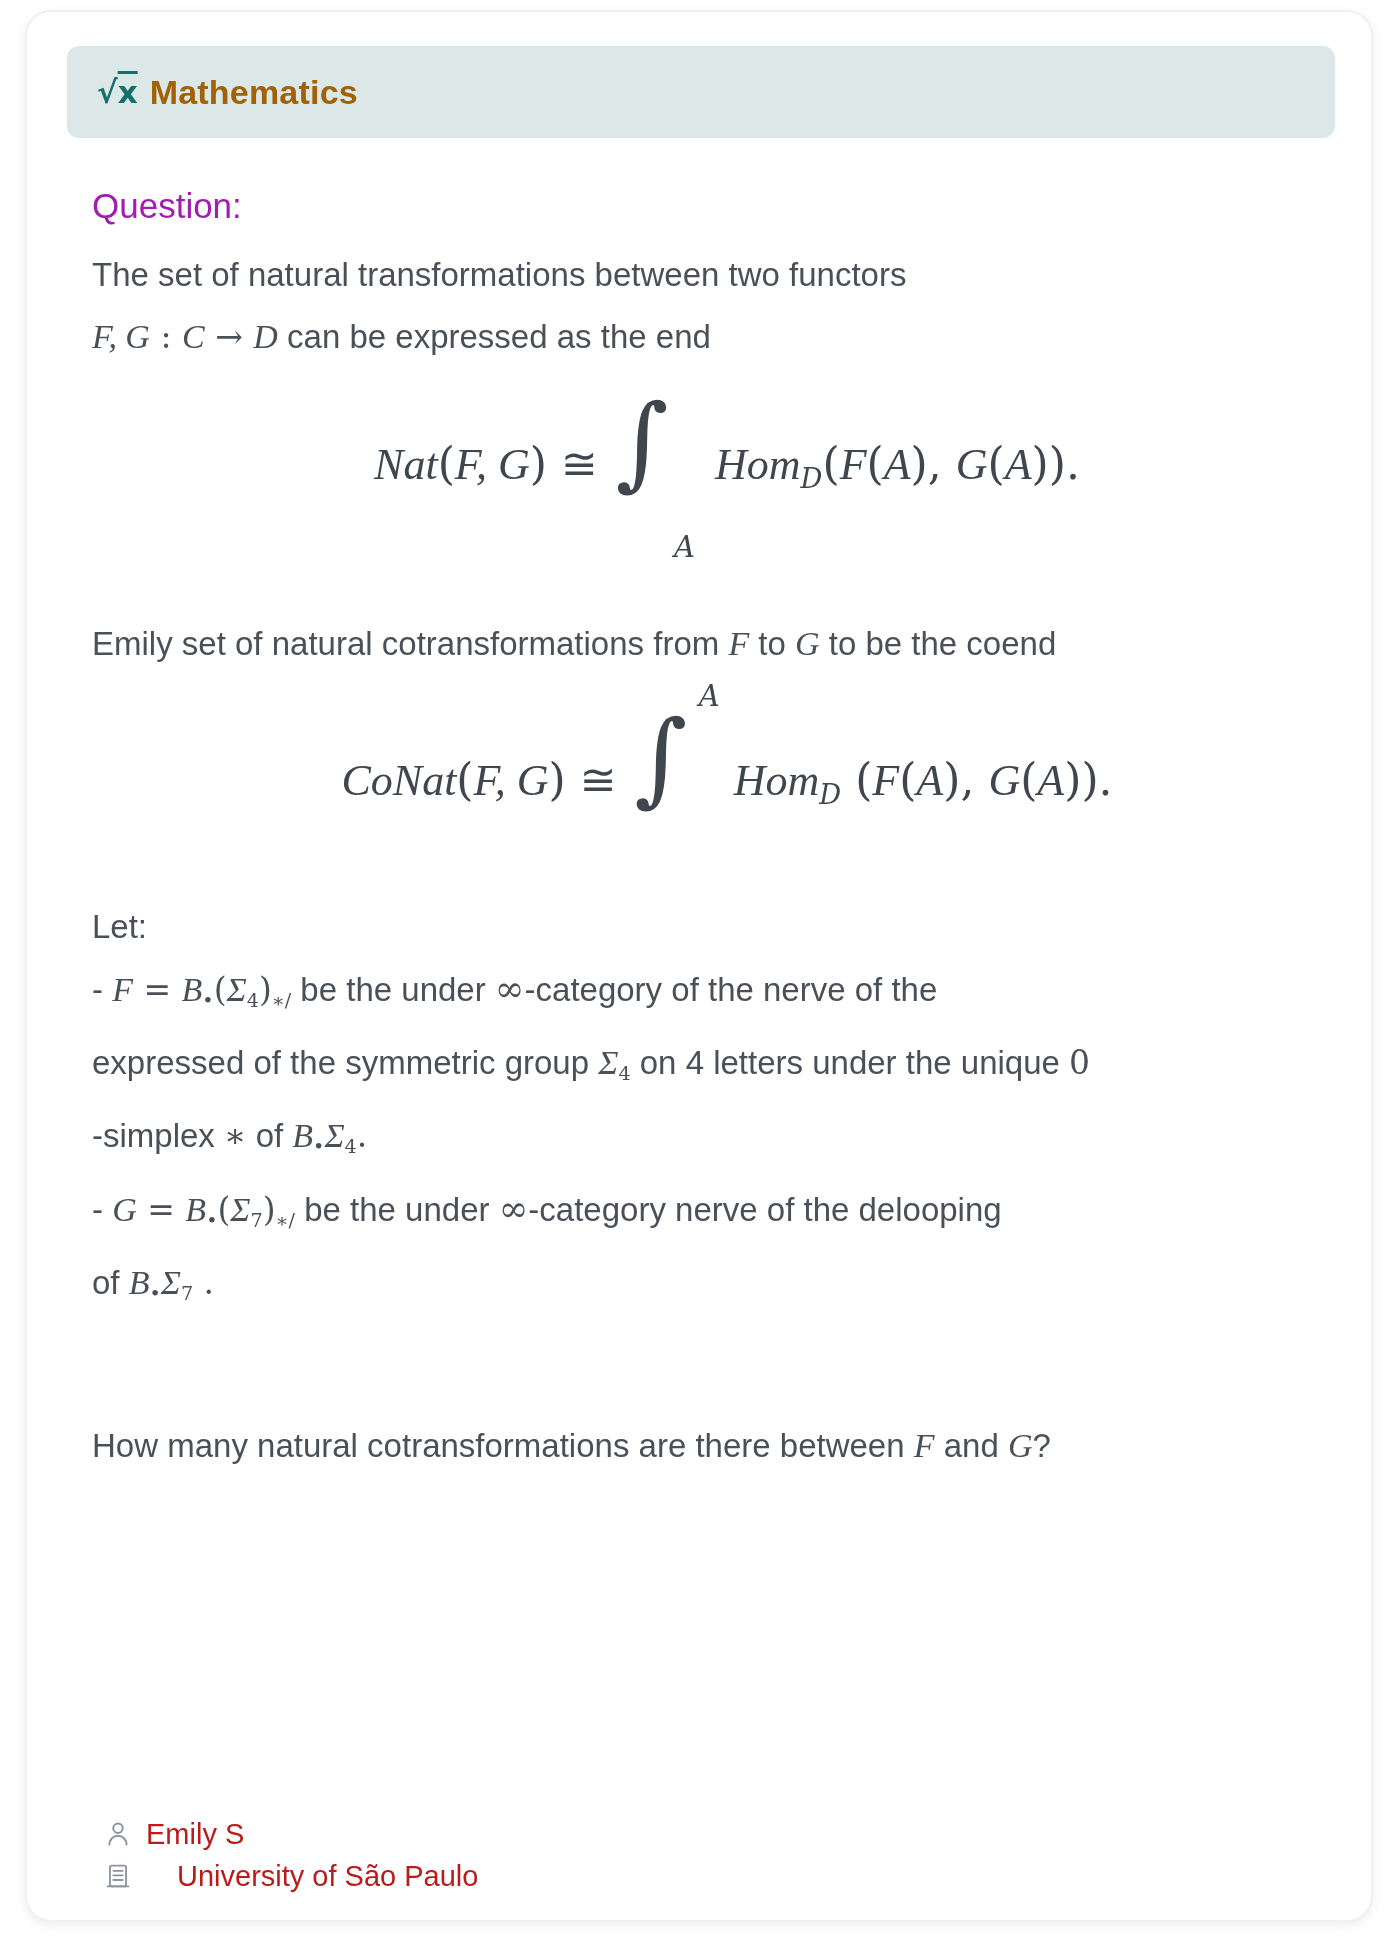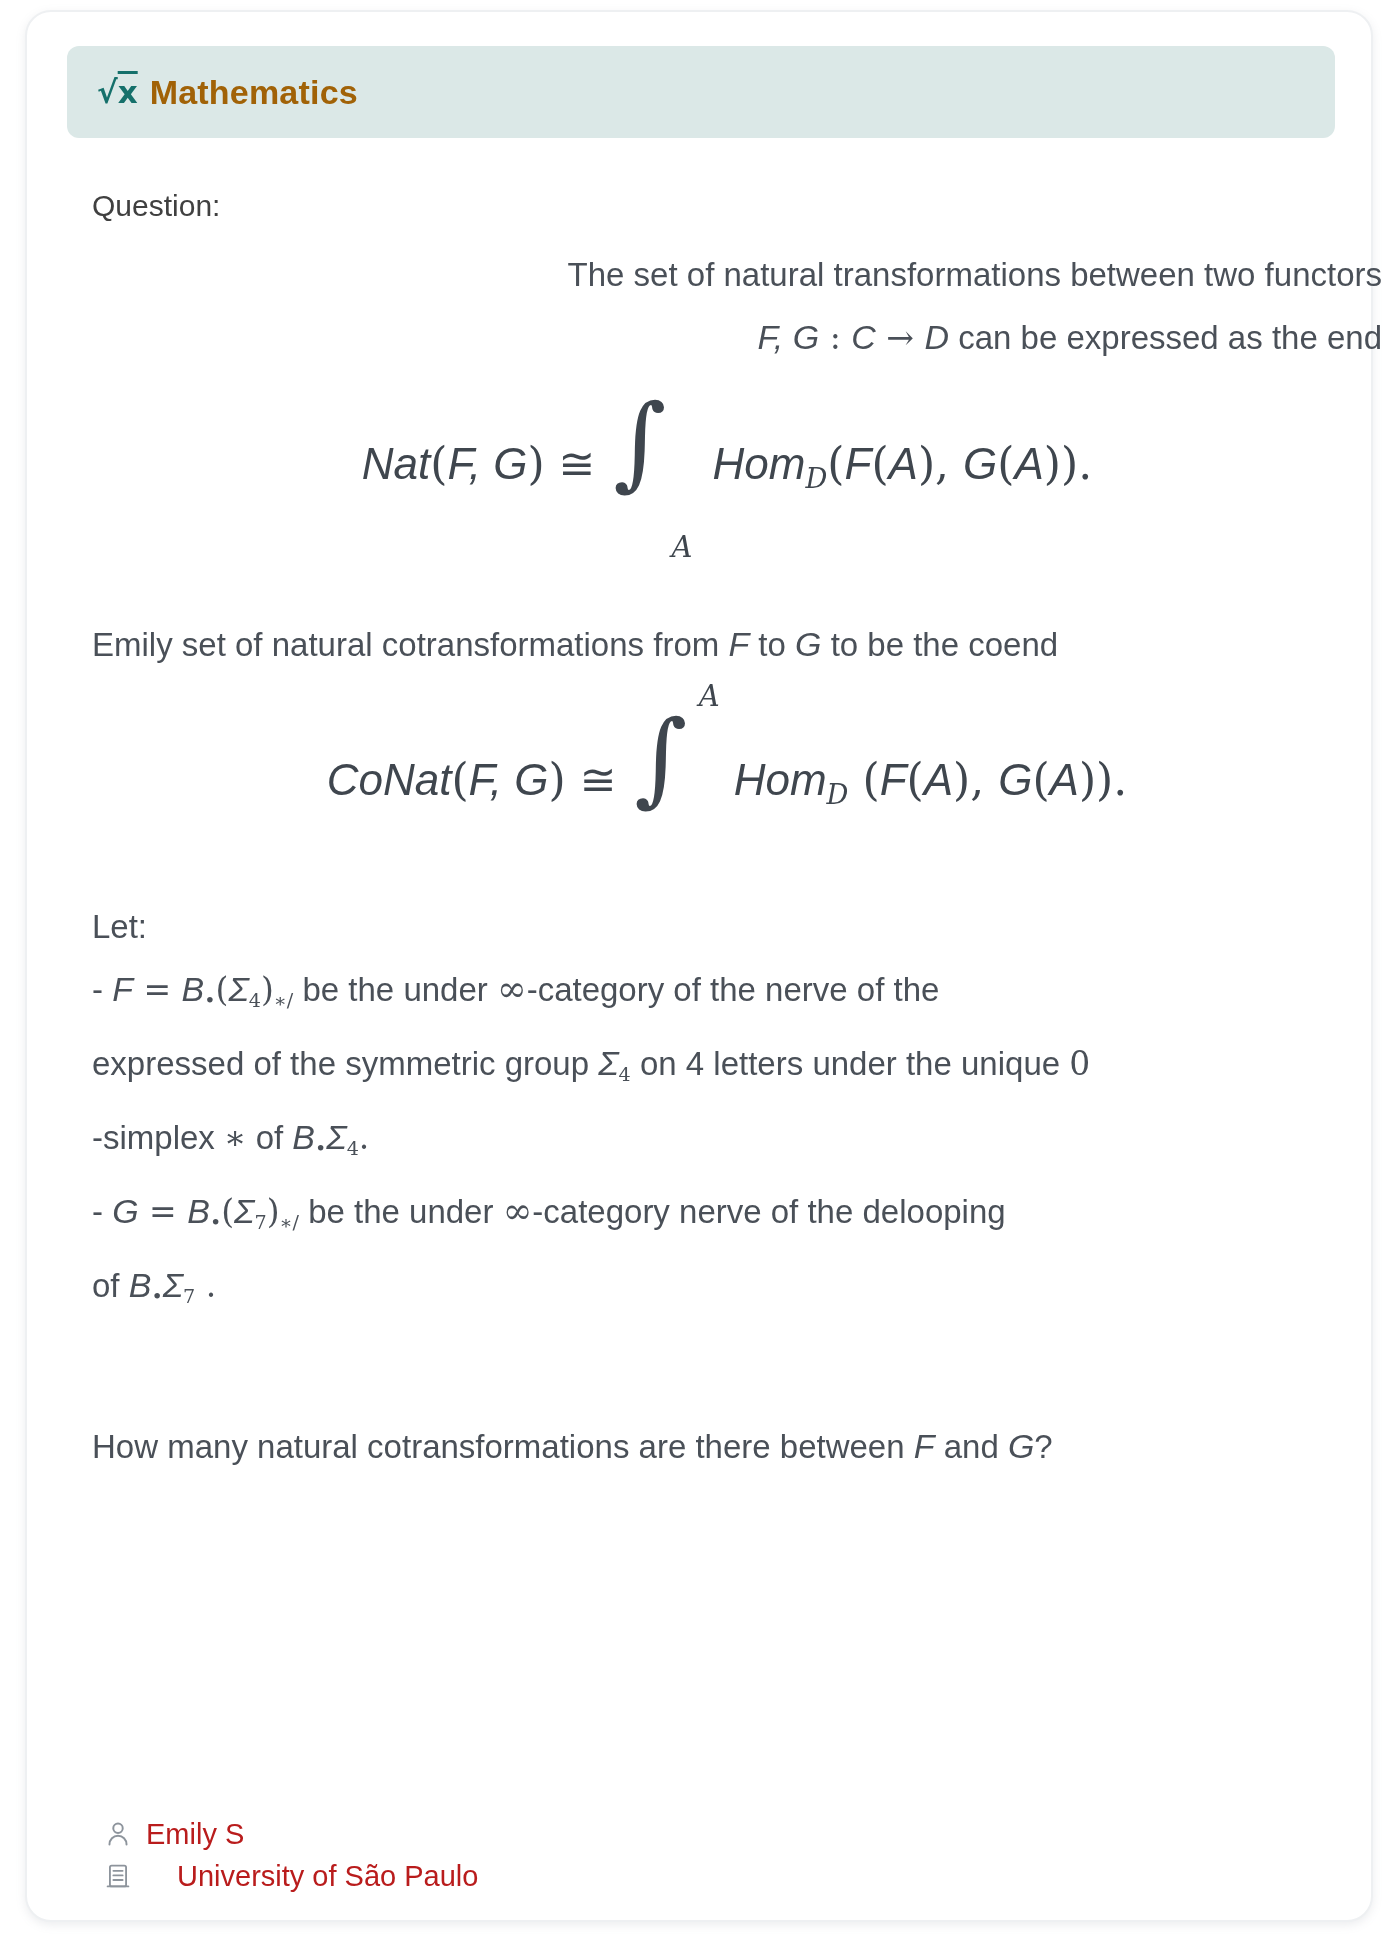--- a/index.html
+++ b/index.html
@@ -20,30 +20,30 @@
     display:flex;align-items:center;padding-left:30px;box-sizing:border-box;
   }
   .badge-icon{
     color:#15706b;font-weight:bold;font-size:31px;margin-right:12px;
     font-family:"DejaVu Sans", sans-serif;
   }
   .badge-icon .ovl{text-decoration:overline;}
   .badge-label{color:#a16207;font-weight:bold;font-size:34px;letter-spacing:0.2px;}
 
   .abs{position:absolute;left:65px;width:1290px;}
-  .heading{top:163px;font-size:30px;line-height:62px;color:#404040;}
+  .heading{top:163px;font-size:35px;line-height:62px;color:#a21caf;}
   .body-text{font-size:33px;line-height:62px;color:#4a5058;}
-  #p1{top:232px;text-align:right;}
+  #p1{top:232px;}
   #p2{top:601px;}
   #let-block{top:884px;}
   #question-line{top:1403px;}
 
   
   .seg-t{}
-  .seg-i{font-family:Liberation Sans, sans-serif;font-style:italic;font-size:1.03em;}
+  .seg-i{font-family:Liberation Serif, serif;font-style:italic;font-size:1.03em;}
   .seg-r{font-family:"DejaVu Serif","DejaVu Sans",serif;}
   .seg-sub{font-family:"DejaVu Serif","DejaVu Sans",serif;font-size:0.58em;vertical-align:-0.32em;}
   .seg-subi{font-family:"DejaVu Serif","DejaVu Sans",serif;font-style:italic;font-size:0.58em;vertical-align:-0.32em;}
   .seg-inf{font-family:"DejaVu Serif","DejaVu Sans",serif;font-size:1.08em;}
 
   
   .math-display{
     position:absolute;left:65px;width:1270px;text-align:center;
     font-family:"DejaVu Serif","DejaVu Sans",serif;font-size:44px;color:#3f464e;
     line-height:160px;white-space:nowrap;

